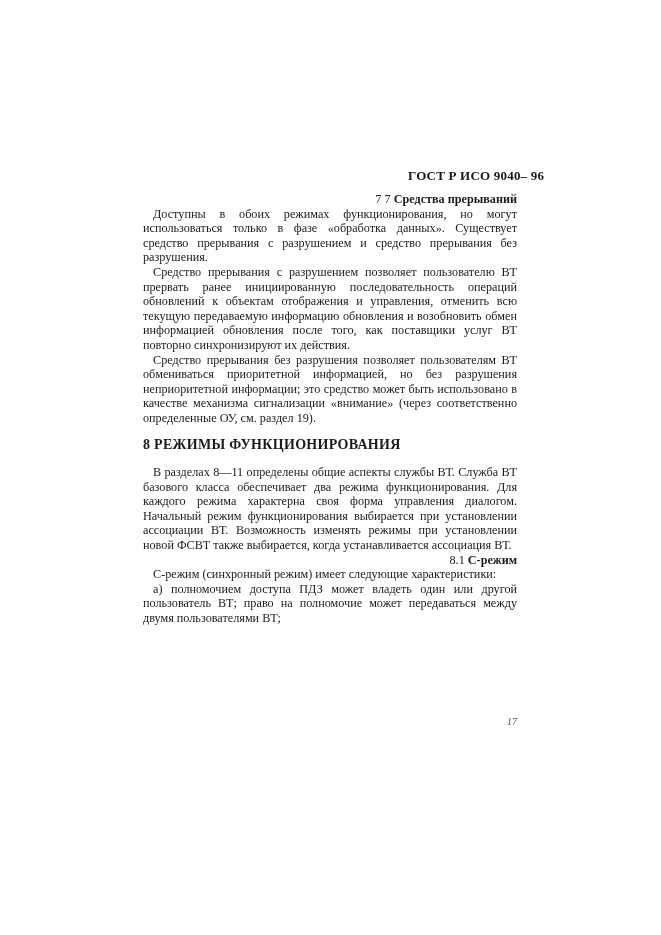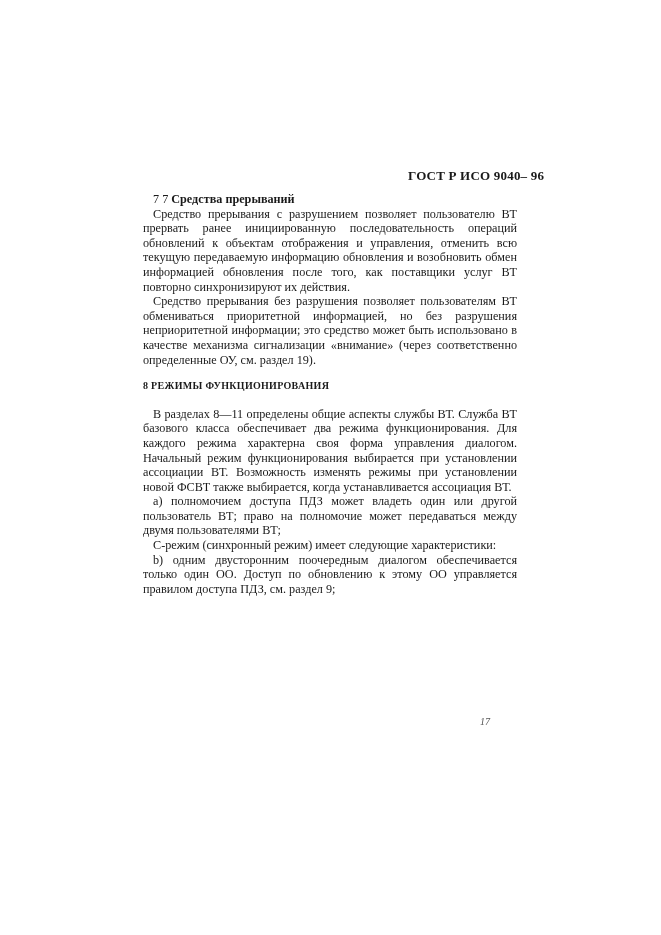--- a/index.html
+++ b/index.html
@@ -1,40 +1,44 @@
 <!DOCTYPE html>
 <html><head>
 <meta charset="utf-8">
 <style>
   html, body { margin: 0; padding: 0; background: #ffffff; }
   body { width: 661px; height: 935px; position: relative; overflow: hidden;
          font-family: "Liberation Serif", "DejaVu Serif", serif; color: #1a1a1a; }
   .page-header { position: absolute; left: 408px; top: 168px; font-size: 13px; font-weight: bold; letter-spacing: 0.2px; }
   .content { position: absolute; left: 143px; top: 192px; width: 374px; font-size: 12.2px; line-height: 14.6px; }
   .content p { margin: 0; text-align: justify; text-indent: 10px; }
-  .content .h3 { text-indent: 10px; margin: 0; }
+  .content .h3 { text-indent: 10px; margin: 0; text-align: right; }
   .content .h3 b { font-weight: bold; }
-  .h2 { font-size: 10px; font-weight: bold; margin: 12px 0 13px 0; letter-spacing: 0.3px; }
-  .page-number { position: absolute; left: 480px; top: 716px; font-size: 10px; color: #555; font-style: italic; }
+  .h2 { font-size: 14px; font-weight: bold; margin: 12px 0 13px 0; letter-spacing: 0.3px; }
+  .page-number { position: absolute; left: 507px; top: 716px; font-size: 10px; color: #555; font-style: italic; }
 </style>
 </head>
 <body>
 
 <div class="page-header">ГОСТ Р ИСО 9040– 96</div>
 
 <div class="content">
   <div class="h3">
     <span>7 7</span>
     <b>Средства прерываний</b>
   </div>
+  <p>Доступны в обоих режимах функционирования, но могут использоваться только в фазе «обработка данных». Существует средство прерывания с разрушением и средство прерывания без разрушения.</p>
   <p>Средство прерывания с разрушением позволяет пользователю ВТ прервать ранее инициированную последовательность операций обновлений к объектам отображения и управления, отменить всю текущую передаваемую информацию обновления и возобновить обмен информацией обновления после того, как поставщики услуг ВТ повторно синхронизируют их действия.</p>
   <p>Средство прерывания без разрушения позволяет пользователям ВТ обмениваться приоритетной информацией, но без разрушения неприоритетной информации; это средство может быть использовано в качестве механизма сигнализации «внимание» (через соответственно определенные ОУ, см. раздел 19).</p>
 
   <div class="h2">8 РЕЖИМЫ ФУНКЦИОНИРОВАНИЯ</div>
   <p>В разделах 8—11 определены общие аспекты службы ВТ. Служба ВТ базового класса обеспечивает два режима функционирования. Для каждого режима характерна своя форма управления диалогом. Начальный режим функционирования выбирается при установлении ассоциации ВТ. Возможность изменять режимы при установлении новой ФСВТ также выбирается, когда устанавливается ассоциация ВТ.</p>
 
+  <div class="h3">
+    <span>8.1</span>
+    <b>С-режим</b>
+  </div>
+  <p>С-режим (синхронный режим) имеет следующие характеристики:</p>
   <p>а) полномочием доступа ПДЗ может владеть один или другой пользователь ВТ; право на полномочие может передаваться между двумя пользователями ВТ;</p>
-  <p>С-режим (синхронный режим) имеет следующие характеристики:</p>
-  <p>b) одним двусторонним поочередным диалогом обеспечивается только один ОО. Доступ по обновлению к этому ОО управляется правилом доступа ПДЗ, см. раздел 9;</p>
 
 </div>
 
 <div class="page-number">17</div>
 
 </body></html>

